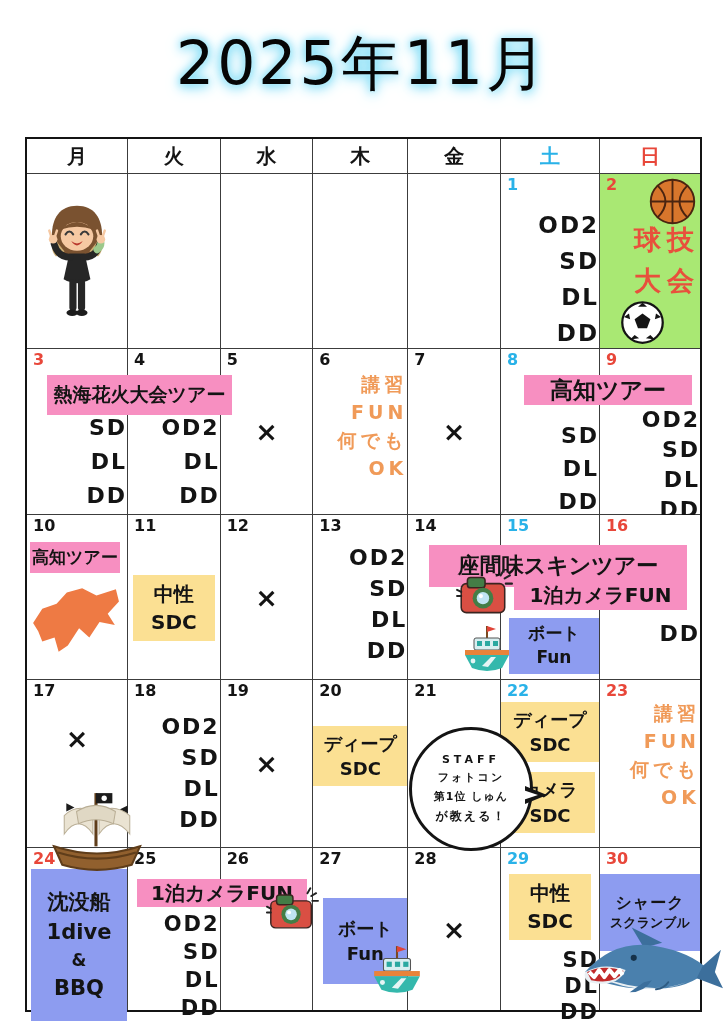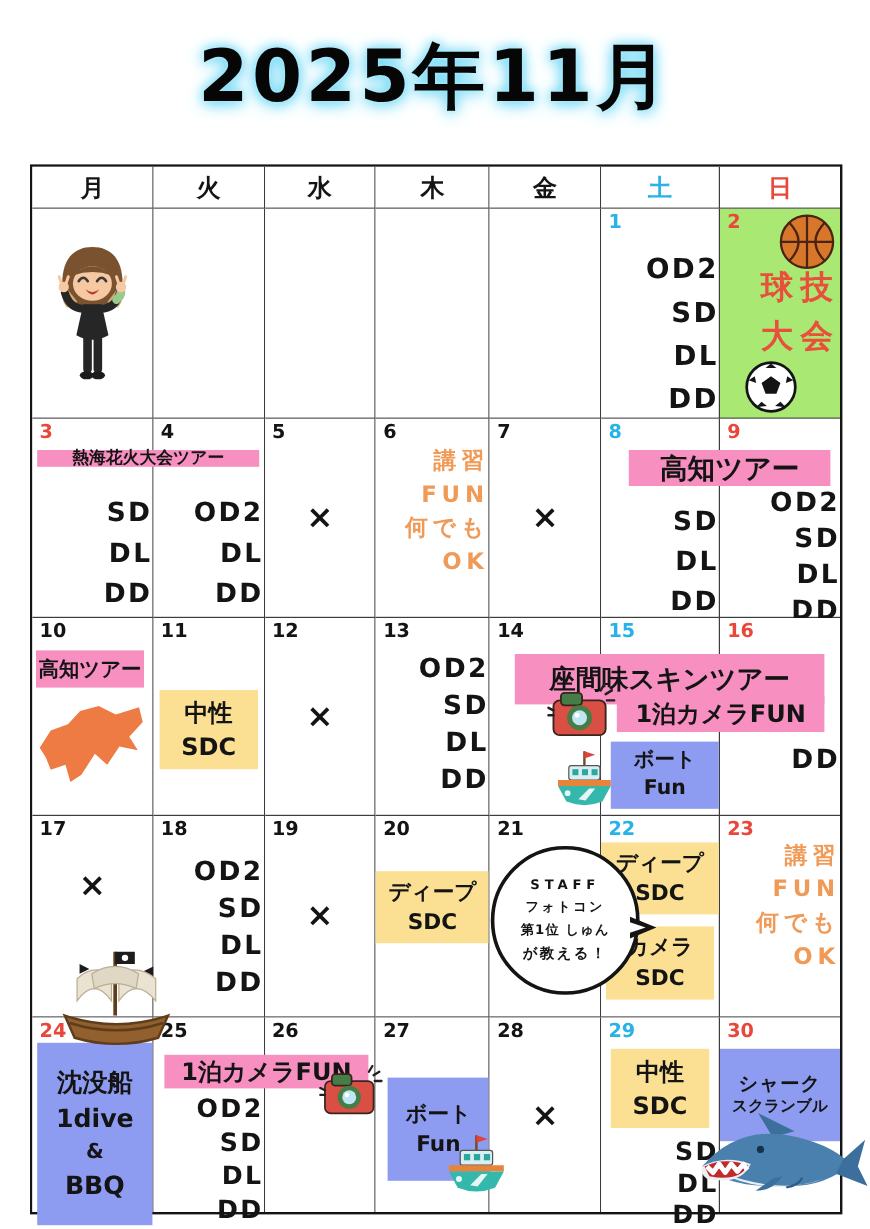--- a/index.html
+++ b/index.html
@@ -1,20 +1,20 @@
 <!DOCTYPE html>
 <html><head>
 <meta charset="utf-8">
 <style>
   html,body{margin:0;padding:0}
   body{width:725px;height:1024px;background:#ffffff;position:relative;overflow:hidden;
        font-family:"DejaVu Sans","Liberation Sans",sans-serif;color:#141414}
   
   .title{position:absolute;top:24px;left:0;width:100%;text-align:center;
-         font-size:60px;font-weight:700;letter-spacing:3px;color:#060606;
+         font-size:60px;font-weight:400;letter-spacing:3px;color:#060606;
          text-shadow:0 0 3px #baf0ff,0 0 10px #6fd8f5,0 3px 14px #6fd8f5}
   
   .cal{position:absolute;left:25px;top:137px;width:673px;height:871px;background:#fff;
        display:grid;grid-template-columns:repeat(7,1fr);
        grid-template-rows:35px 175px 166px 165px 168px 162px;
        border:2px solid #141414}
   .cell{position:relative;border-right:1px solid #3c3c3c;border-bottom:1px solid #3c3c3c;background:#fff}
   .cell.c7{border-right:none}
   .cell.lastrow{border-bottom:none}
   .hcell{display:flex;align-items:center;justify-content:center;font-weight:800;font-size:20px}
@@ -27,21 +27,21 @@
   .mark{display:flex;height:100%;align-items:center;justify-content:center;
         font-size:27px;font-weight:700}
   .course{color:#f09a58;font-size:19px;letter-spacing:4px;gap:9px}
   
   .pink{position:absolute;background:#f78fc1;color:#141414;font-weight:800;
         display:flex;align-items:center;justify-content:center;z-index:3;white-space:nowrap}
   .ybox{background:#fbe093;text-align:center;font-weight:800;padding:5px 9px;line-height:1.4}
   .bbox{background:#8d9cf0;text-align:center;font-weight:800;padding:18px 6px;line-height:1.4}
   .ov{position:absolute;z-index:4}
   
-  .bubble{position:absolute;left:382px;top:566px;width:118px;height:118px;background:#fff;
+  .bubble{position:absolute;left:382px;top:588px;width:118px;height:118px;background:#fff;
           border:3px solid #141414;border-radius:50%;z-index:6;display:flex;flex-direction:column;
           align-items:center;justify-content:center;gap:4px;text-align:center}
   .bubble::before{content:"";position:absolute;right:-17px;top:56px;width:0;height:0;
           border-top:9px solid transparent;border-bottom:9px solid transparent;border-left:22px solid #141414}
   .bubble::after{content:"";position:absolute;right:-8px;top:60px;width:0;height:0;
           border-top:5px solid transparent;border-bottom:5px solid transparent;border-left:15px solid #fff}
   .bubble .l1{font-size:11px;font-weight:800;letter-spacing:4px}
   .bubble .l2{font-size:11px;font-weight:800;letter-spacing:2px}
   .bubble .l3{font-size:11px;font-weight:900;letter-spacing:1px}
   .bubble .l4{font-size:12px;font-weight:800;letter-spacing:2px}
@@ -320,21 +320,21 @@
     </div>
   </div>
   <div class="cell lastrow c7">
     <span class="dnum sun">30</span>
     <div class="bbox" style="margin:26px auto 0;width:88px">
       <div style="font-size:16px;letter-spacing:1px">シャーク</div>
       <div style="font-size:13px">スクランブル</div>
     </div>
   </div>
 
-  <div class="pink" style="left:4px;top:236px;width:185px;height:14px;font-size:14px">熱海花火大会ツアー</div>
+  <div class="pink" style="left:20px;top:236px;width:185px;height:40px;font-size:19px">熱海花火大会ツアー</div>
   <div class="pink" style="left:497px;top:236px;width:168px;height:30px;font-size:23px">高知ツアー</div>
   <div class="pink" style="left:402px;top:406px;width:258px;height:42px;font-size:22px">座間味スキンツアー</div>
   <div class="pink" style="left:487px;top:441px;width:173px;height:30px;font-size:20px">1泊カメラFUN</div>
   <div class="pink" style="left:110px;top:740px;width:170px;height:28px;font-size:20px">1泊カメラFUN</div>
 
   <div class="bbox ov" style="left:482px;top:479px;width:86px;font-size:17px;padding:4px 2px">
     <div>ボート</div>
     <div>Fun</div>
   </div>
 

